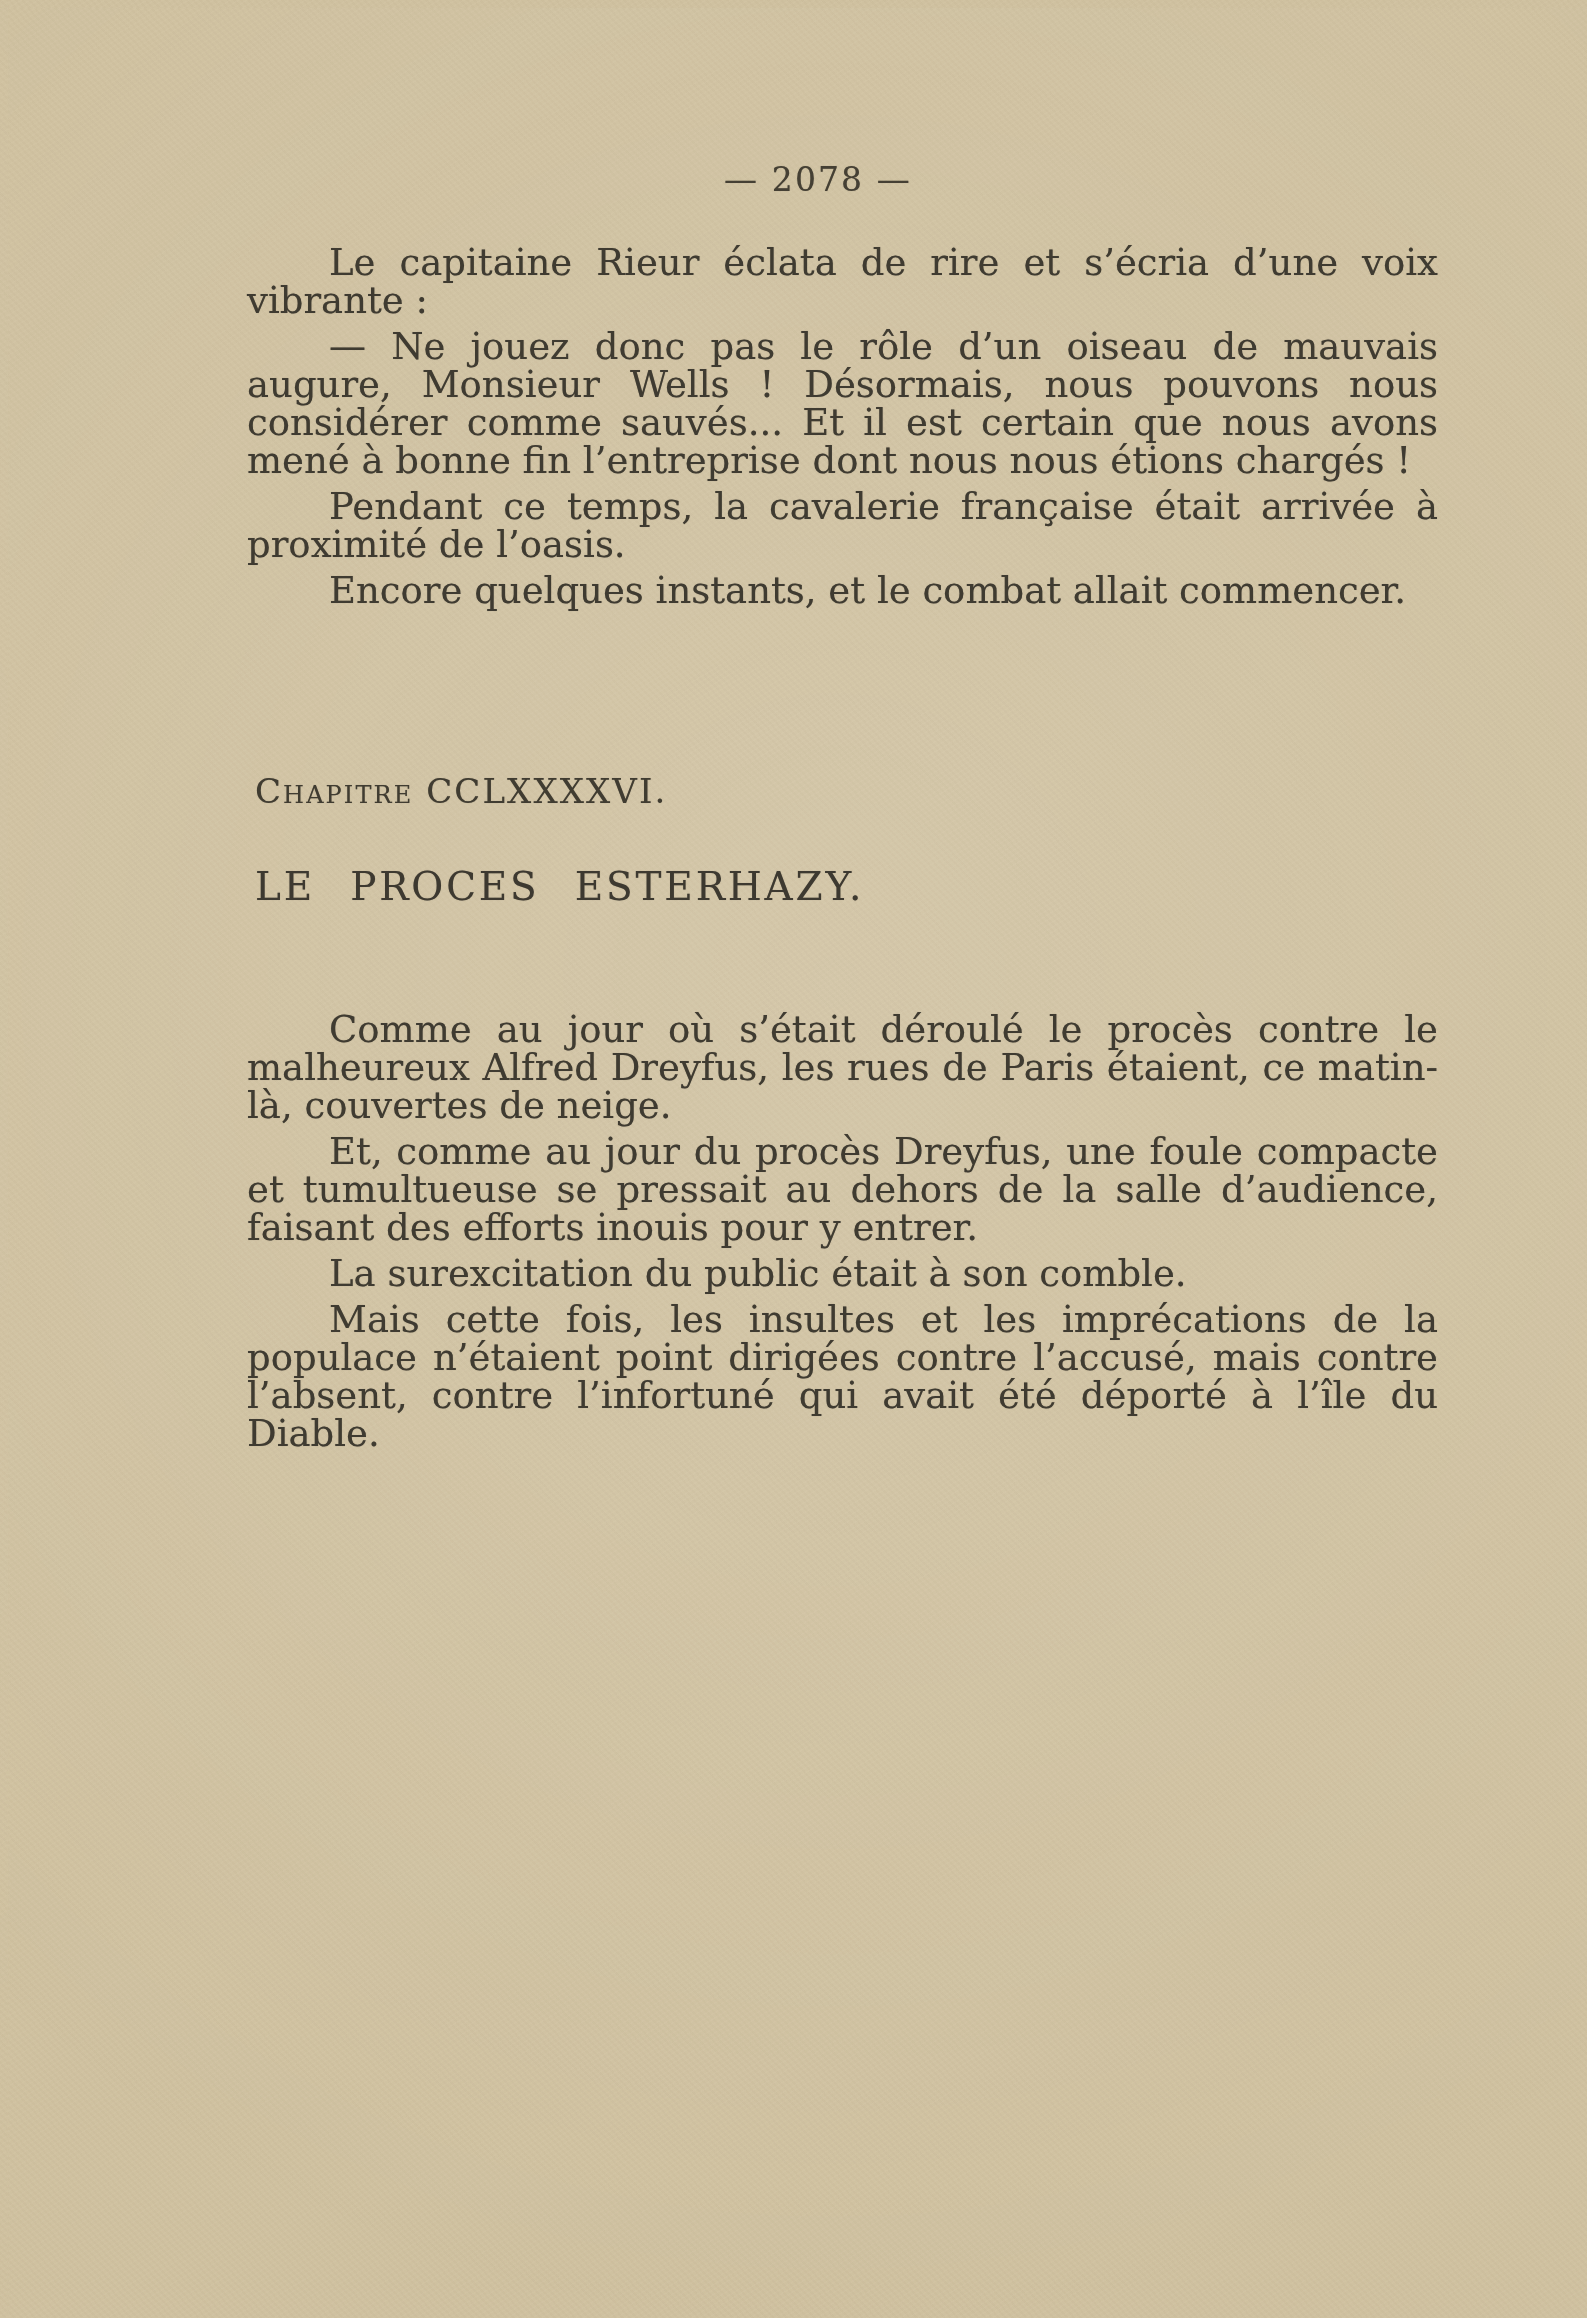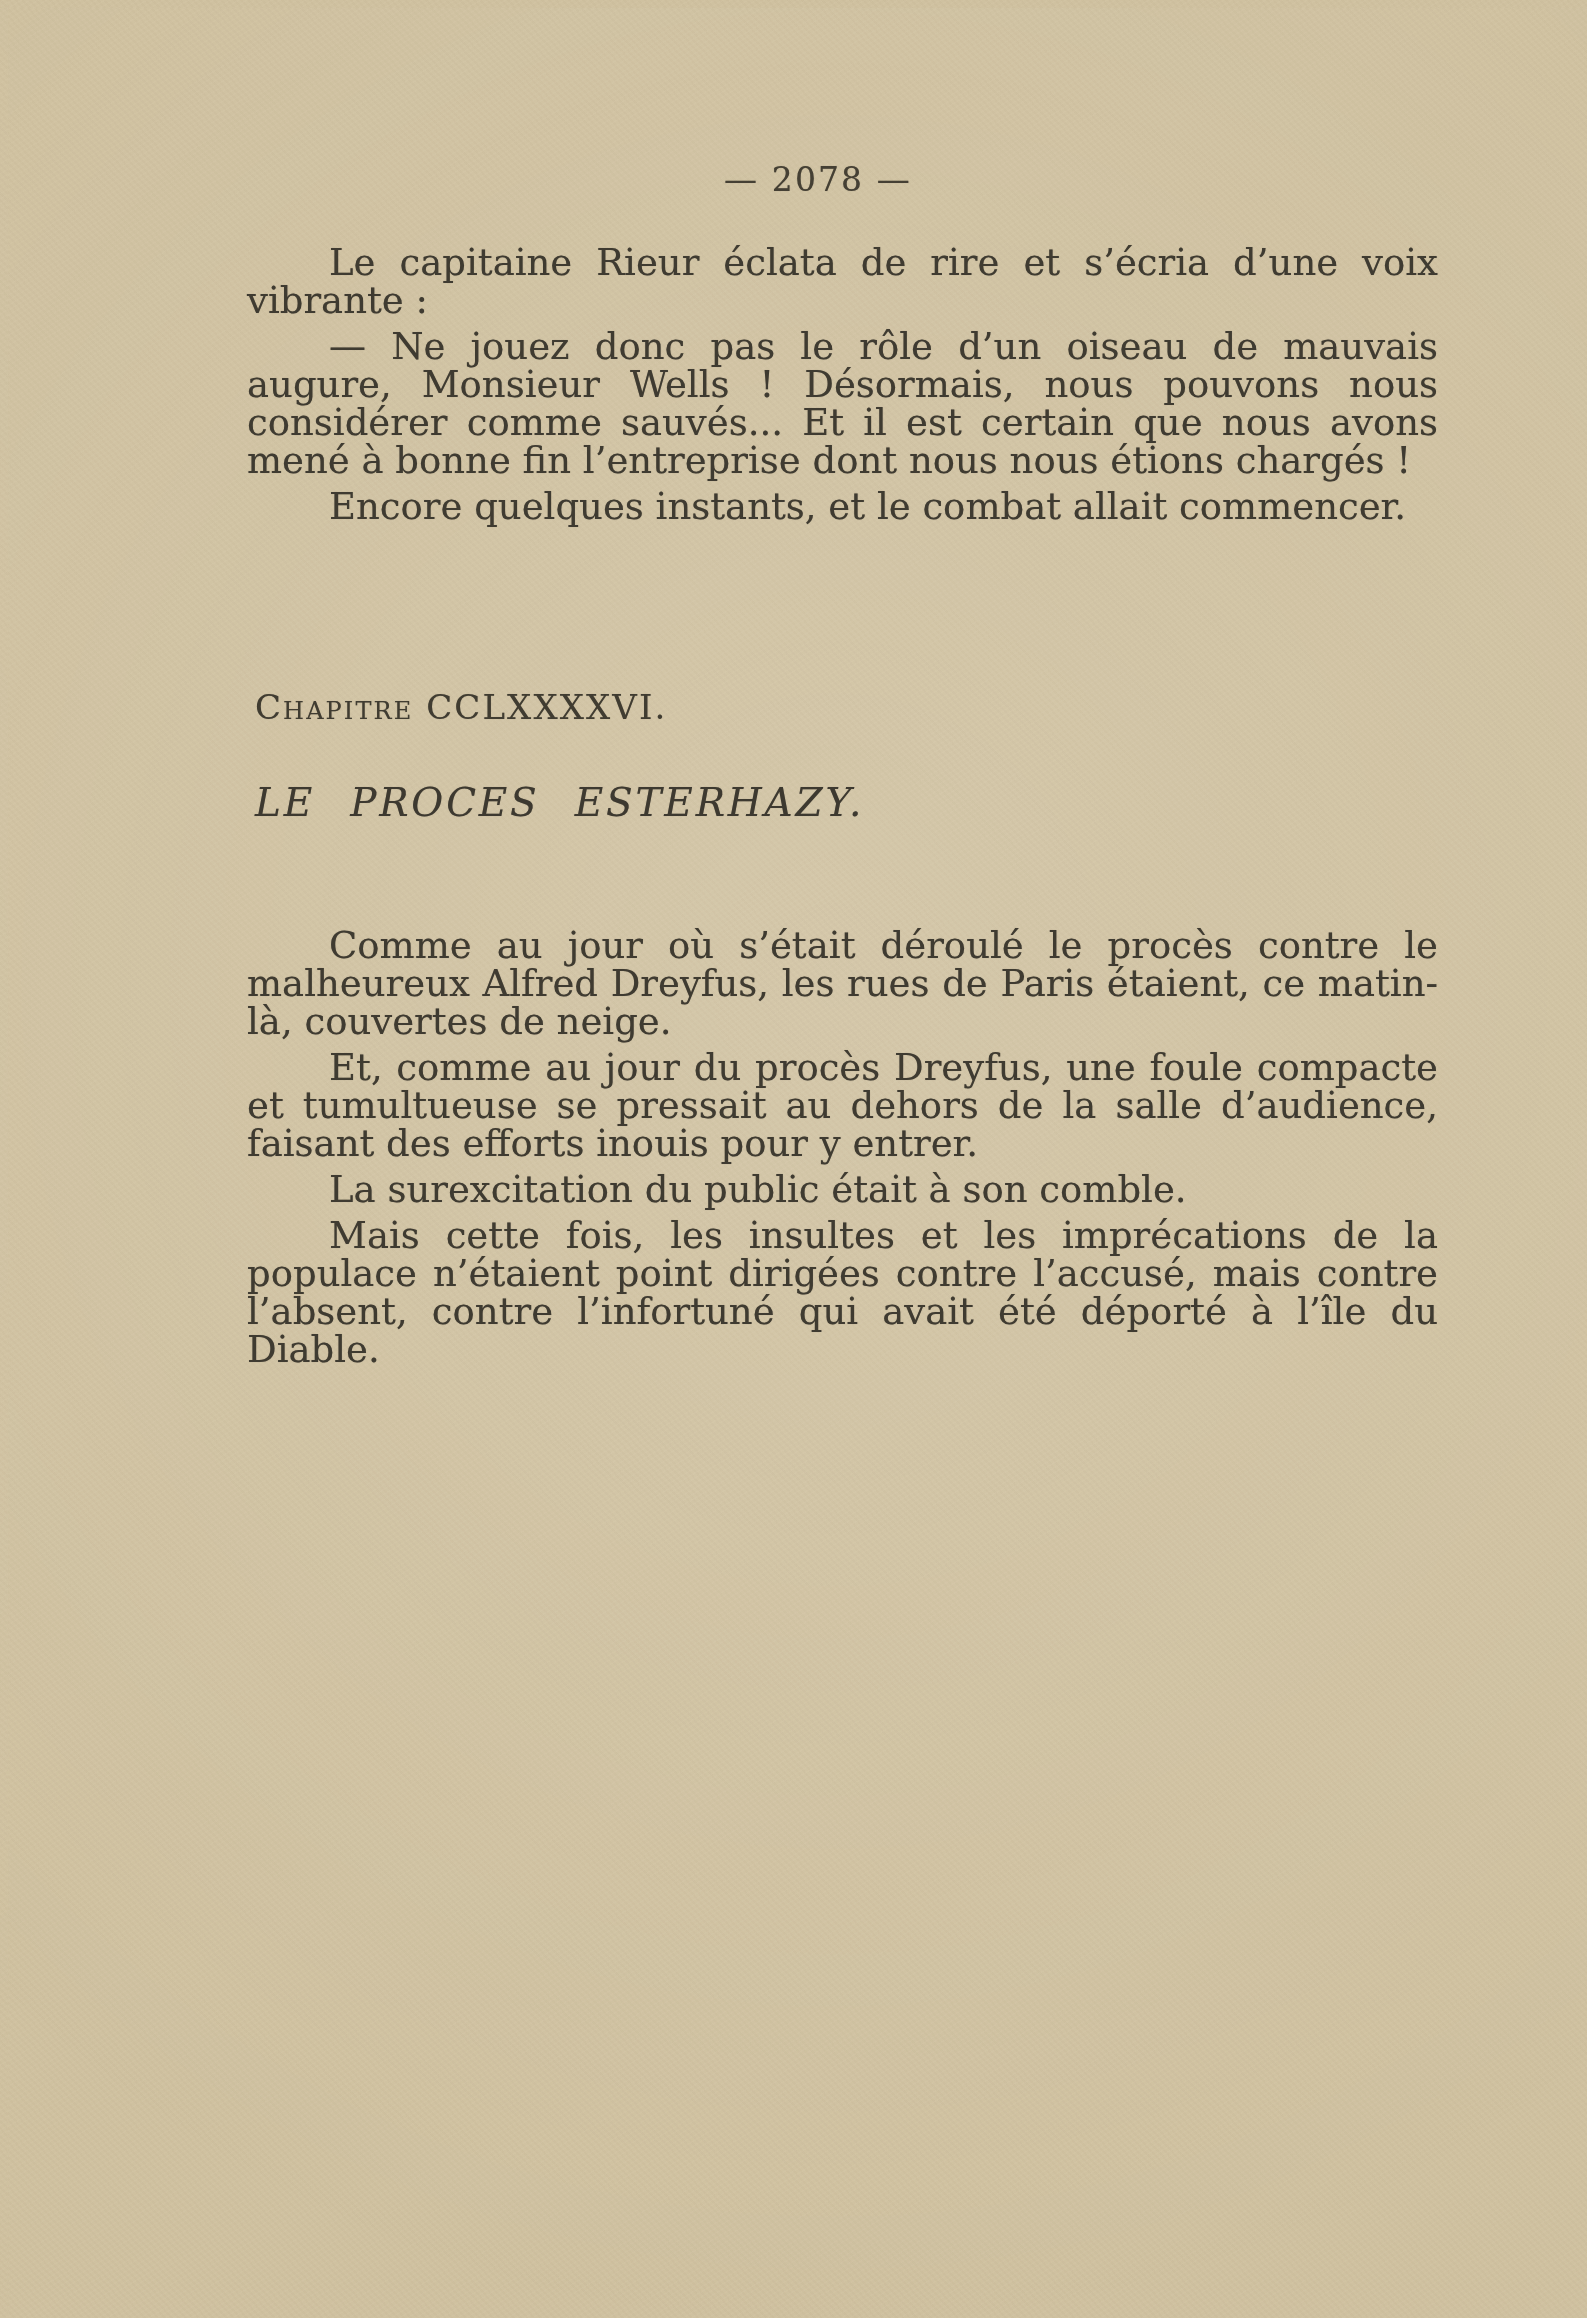--- a/index.html
+++ b/index.html
@@ -63,36 +63,36 @@
     color: #403c31;
   }
 
   .chapter-title {
     margin-top: 58px;
     margin-bottom: 105px;
     font-size: 39px;
     letter-spacing: 2.8px;
     word-spacing: 20px;
     color: #3d3930;
-    font-style: italic;
   }
 </style>
 </head>
 <body>
 
 <div class="page">
 
   <div class="page-number">— 2078 —</div>
 
   <div class="text-block">
 
     <p class="para">Le capitaine Rieur éclata de rire et s’écria d’une voix vibrante :</p>
 
     <p class="para">— Ne jouez donc pas le rôle d’un oiseau de mauvais augure, Monsieur Wells ! Désormais, nous pouvons nous considérer comme sauvés... Et il est certain que nous avons mené à bonne fin l’entreprise dont nous nous étions chargés !</p>
 
+    <p class="para">Pendant ce temps, la cavalerie française était arrivée à proximité de l’oasis.</p>
 
     <p class="para">Encore quelques instants, et le combat allait commencer.</p>
 
     <div class="chapter-block">
       <div class="chapter-heading">Chapitre CCLXXXXVI.</div>
       <div class="chapter-title">LE PROCES ESTERHAZY.</div>
     </div>
 
     <p class="para">Comme au jour où s’était déroulé le procès contre le malheureux Alfred Dreyfus, les rues de Paris étaient, ce matin-là, couvertes de neige.</p>
 

